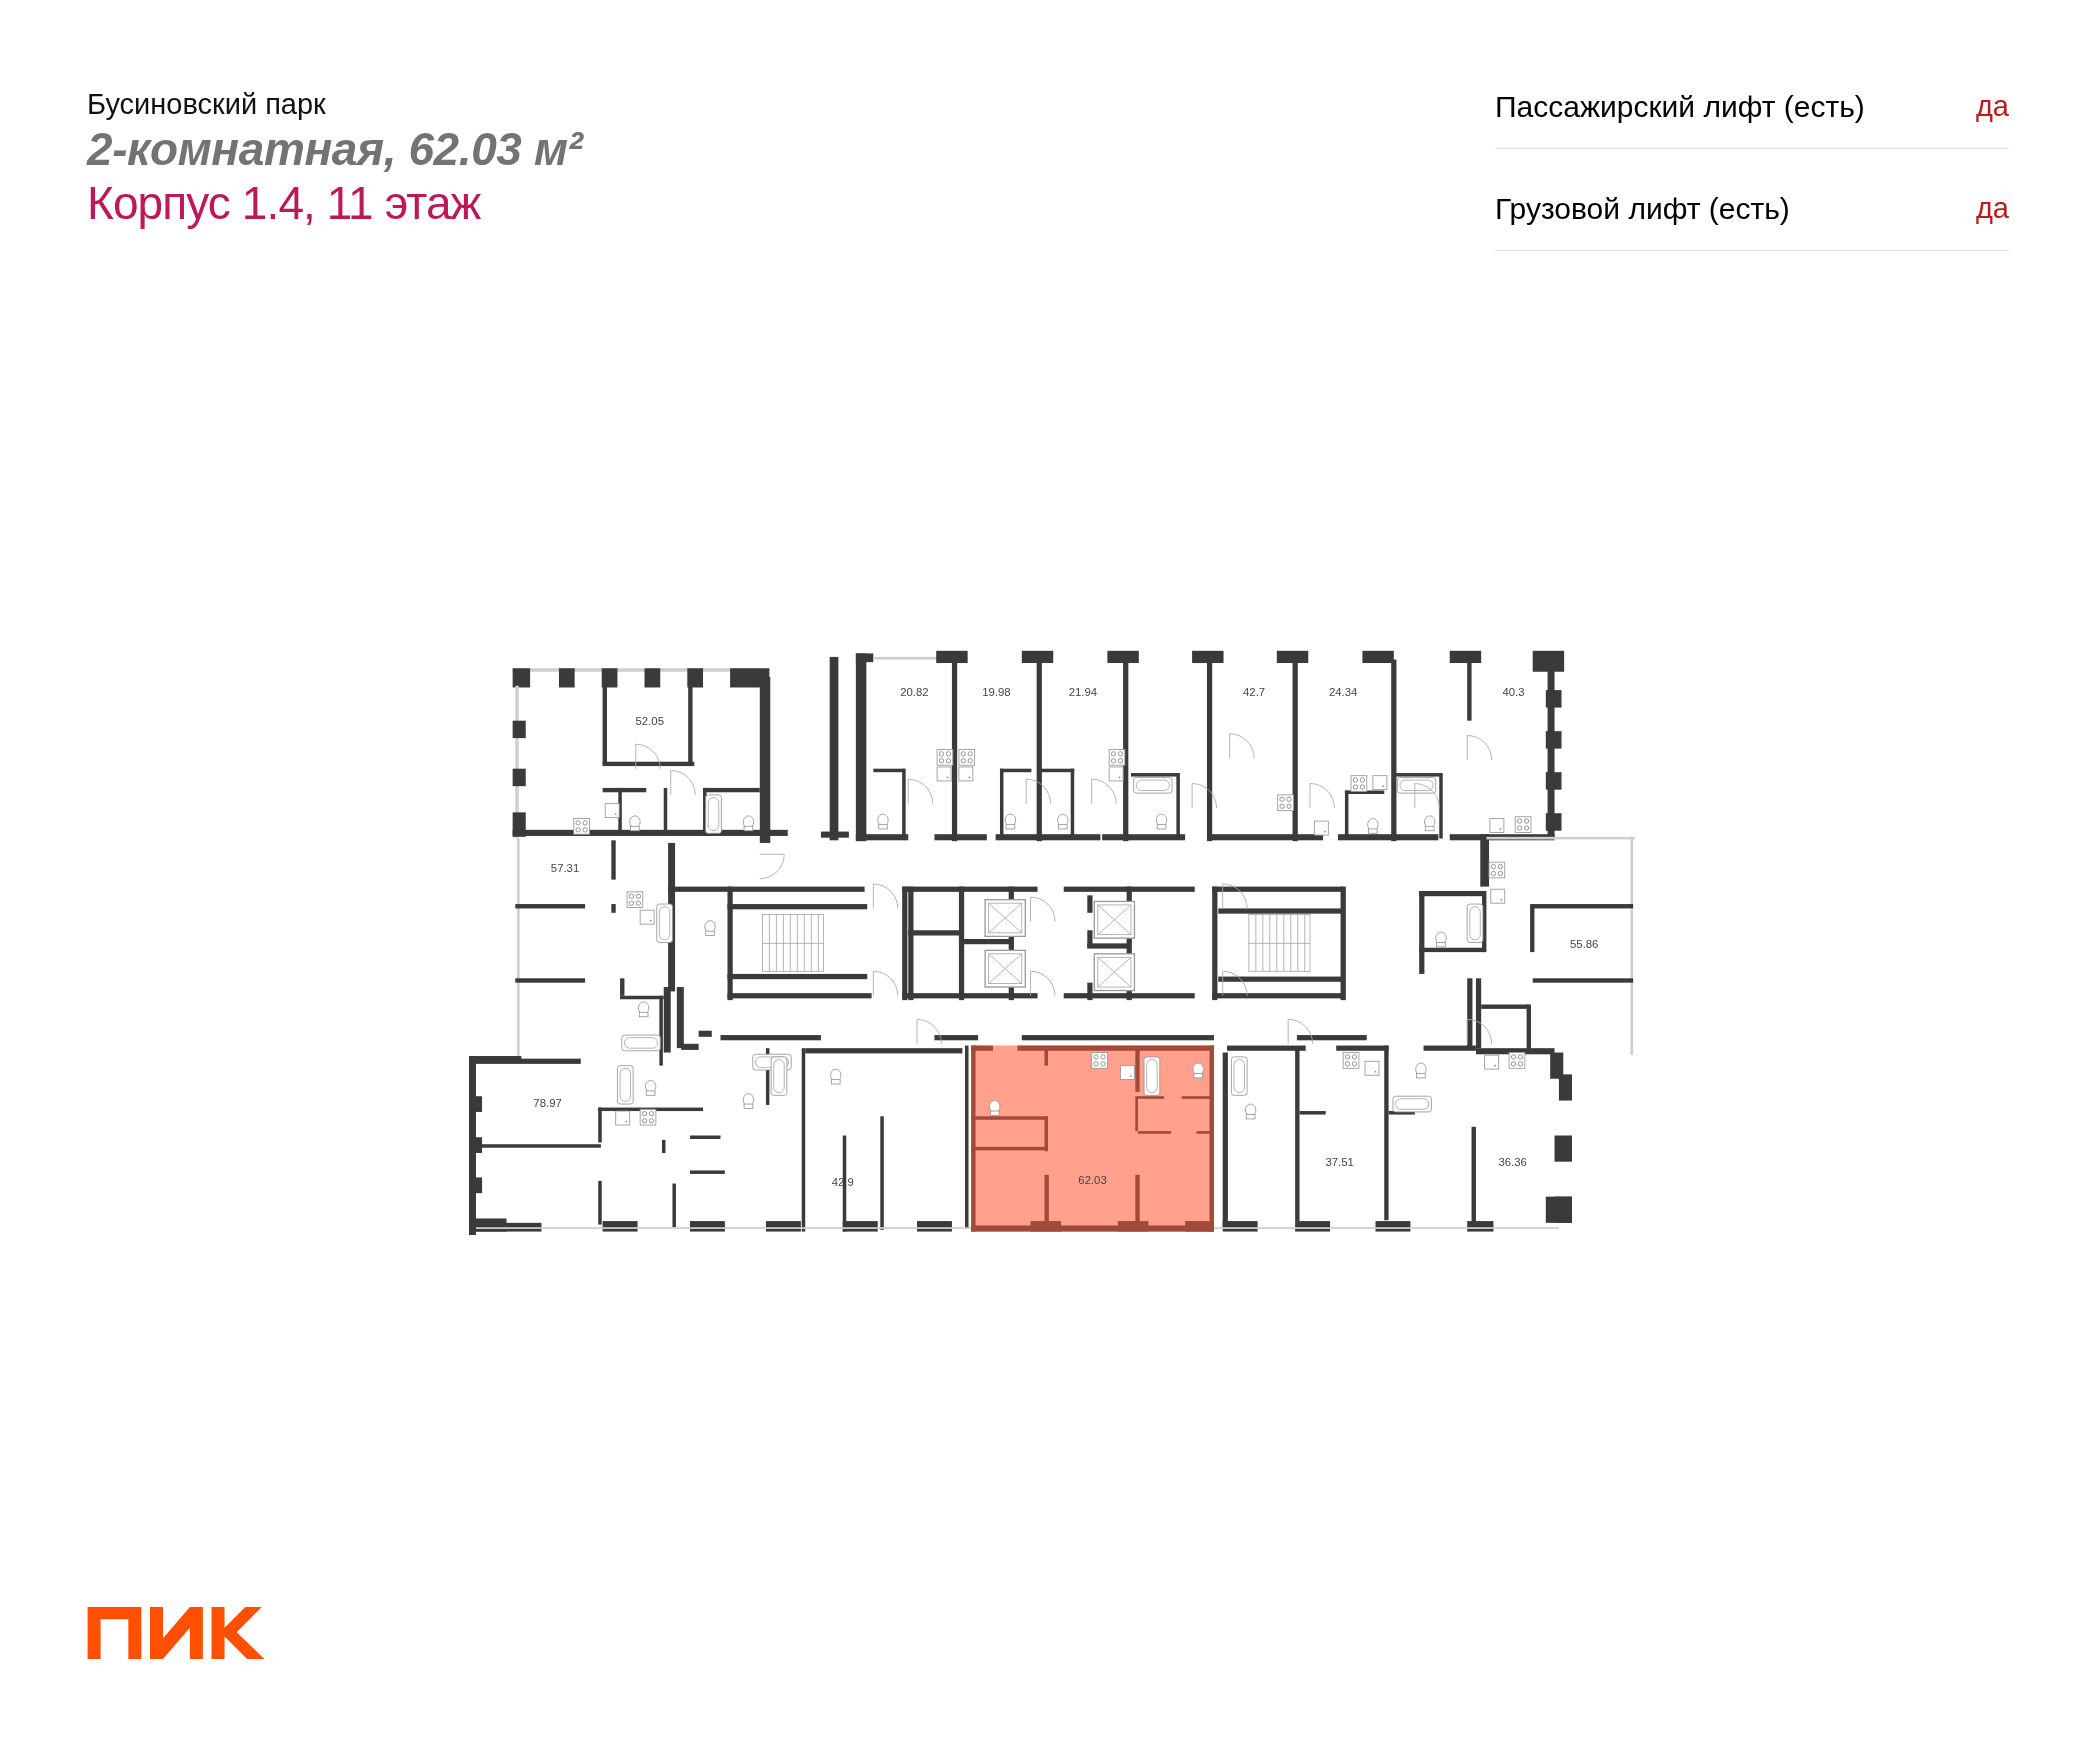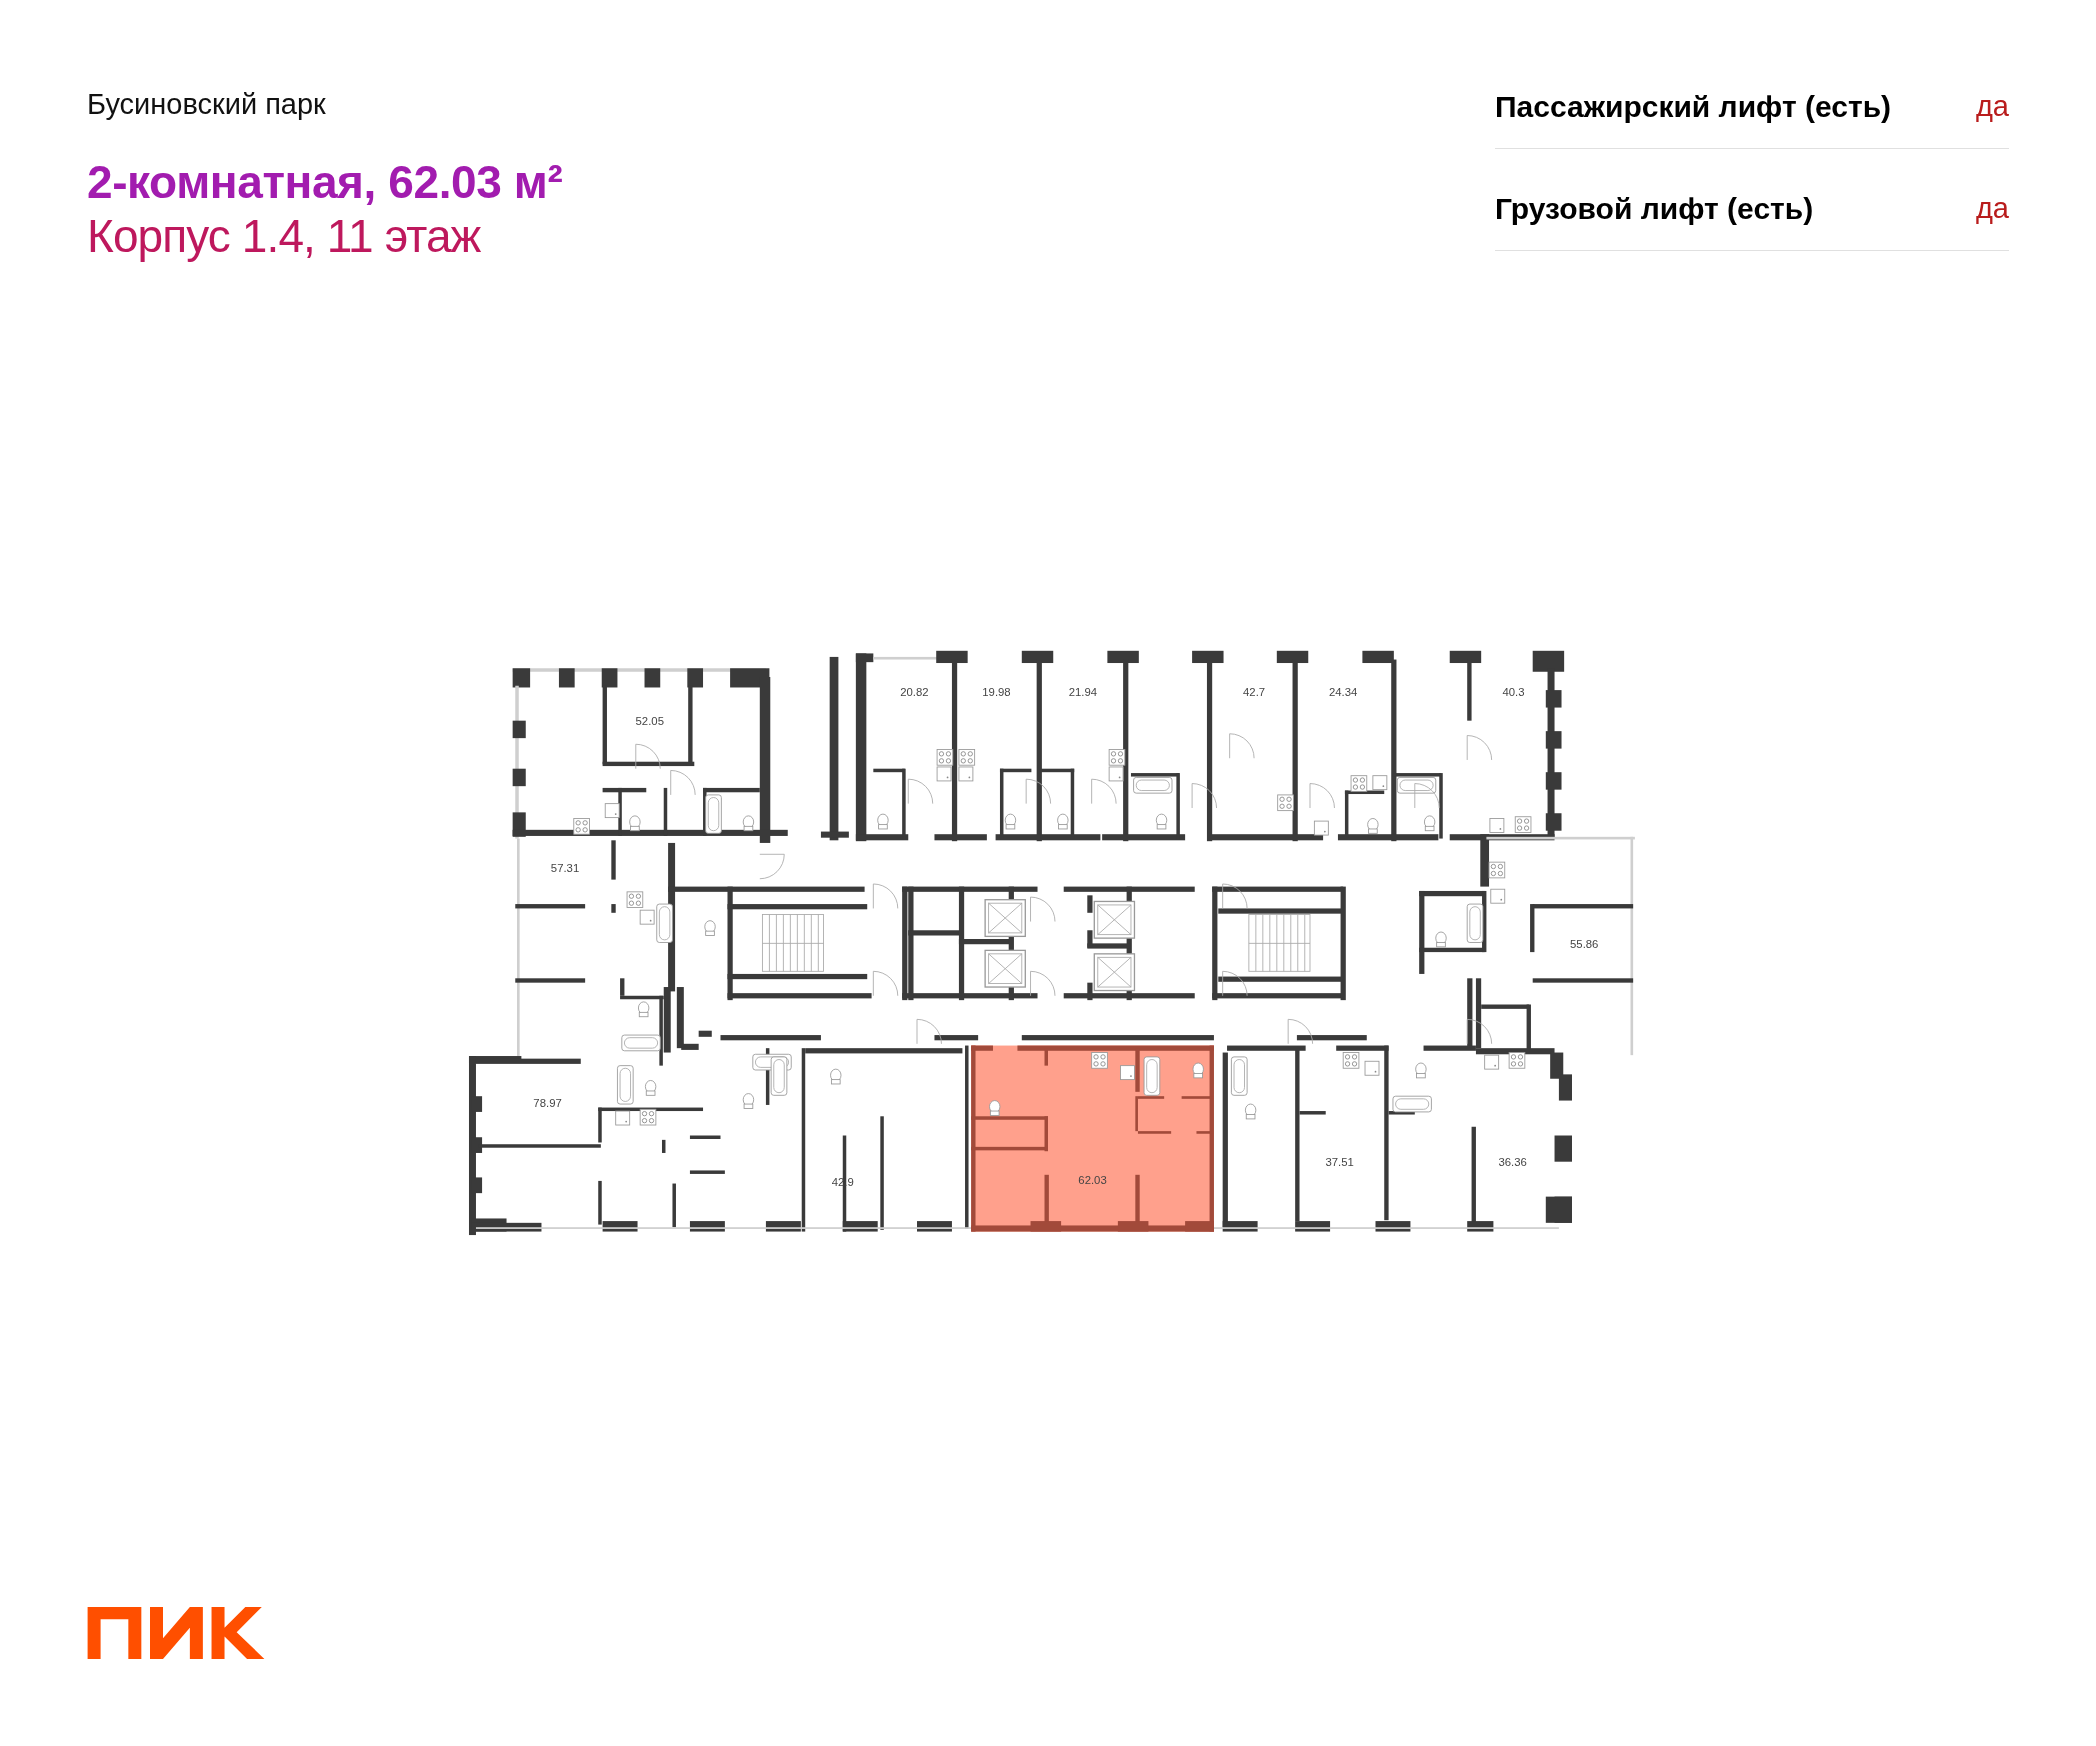--- a/index.html
+++ b/index.html
@@ -1,27 +1,27 @@
 <!DOCTYPE html>
 <html style="font-size:14px"><head>
 <meta charset="utf-8">
 <style>
   html, body { margin: 0; padding: 0; background: #ffffff; }
   body { width: 2096px; height: 1747px; position: relative; overflow: hidden;
          font-family: "Liberation Sans", "DejaVu Sans", sans-serif; color: #000; }
   .header { position: absolute; left: 87px; top: 87px; }
   .project { font-size: 29px; font-weight: 400; line-height: 35px; color: #111; }
-  .title { font-size: 46px; font-weight: 700; line-height: 54px; margin-top: 33px; letter-spacing: -0.4px; color: #a21caf; }
+  .title { font-size: 46px; font-weight: 700; line-height: 54px; letter-spacing: -0.4px; color: #737373; font-style: italic; }
   .subtitle { font-size: 46px; font-weight: 400; line-height: 54px; color: #be185d; letter-spacing: -0.9px; }
   .features { position: absolute; left: 1495px; top: 87px; width: 514px; }
   .feature-row { display: flex; justify-content: space-between; align-items: center;
                  height: 72px; border-bottom: 1.7px solid #e0e0e0; box-sizing: border-box;
                  margin-bottom: 30px; padding-bottom: 10.5px; }
   .feature-row:first-child { margin-top: -10.5px; }
-  .feature-label { font-size: 30px; font-weight: 700; color: #000; }
+  .feature-label { font-size: 30px; font-weight: 400; color: #000; }
   .feature-value { font-size: 29px; color: #b91c1c; }
   .plan { position: absolute; left: 0; top: 0; width: 2096px; height: 1747px; }
   .logo { position: absolute; left: 87px; top: 1607px; width: 178px; height: 52px; }
   .area-label { font-family: "Liberation Sans", sans-serif; font-size: 13px; fill: #444; text-anchor: middle; }
 </style>
 </head>
 <body>
 
 <div class="header">
   <div class="project">Бусиновский парк</div>

